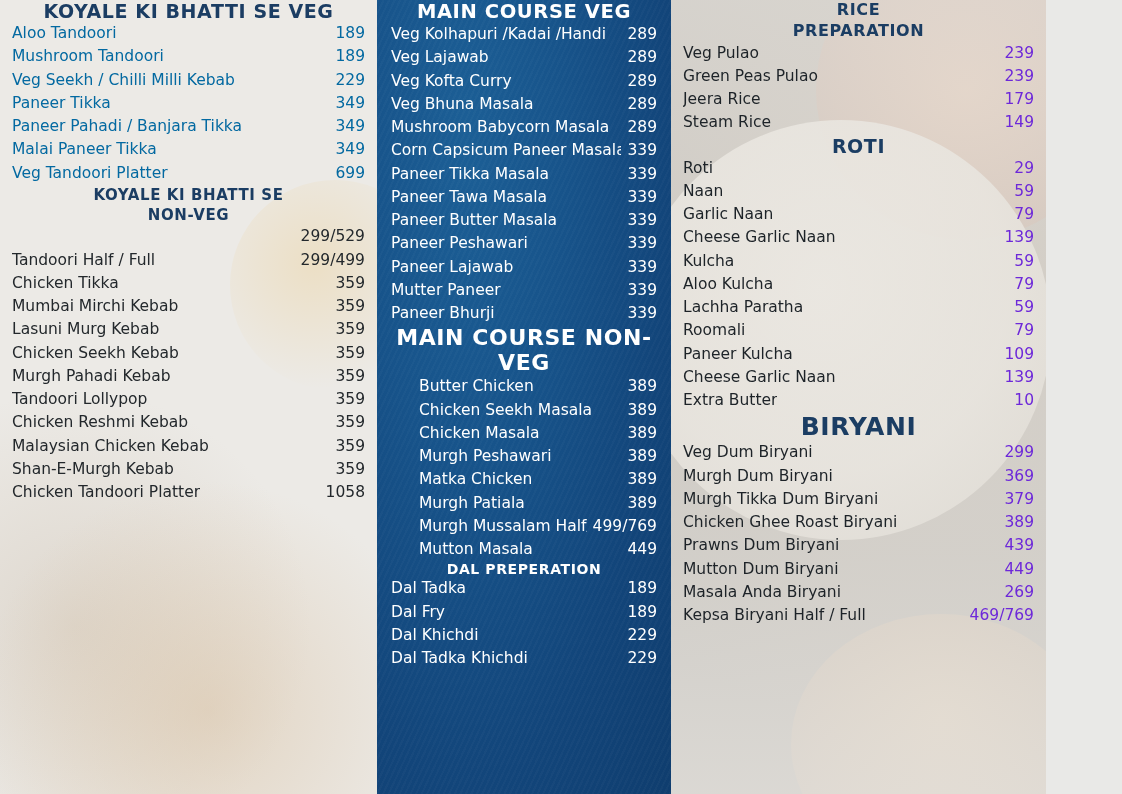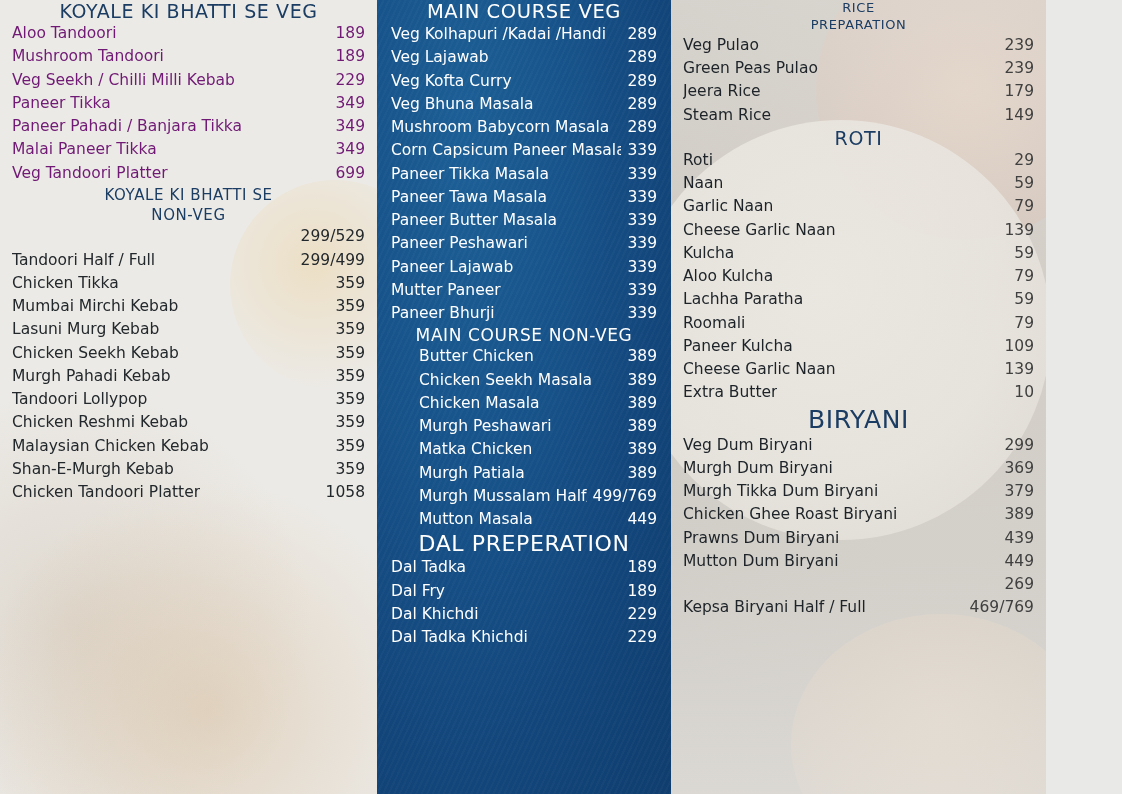--- a/index.html
+++ b/index.html
@@ -84,63 +84,63 @@
   }
   .scrim{
     position:absolute;inset:0;
     background:linear-gradient(180deg, rgba(236,234,230,0.86) 0%, rgba(236,234,230,0.80) 35%, rgba(236,234,230,0.84) 70%, rgba(236,234,230,0.90) 100%);
     pointer-events:none;
   }
   .col-right > .content{position:relative;z-index:3;}
 
   
   h2.sec{
-    font-weight:normal;
+    font-weight:bold;
     letter-spacing:.6px;
     text-align:center;
     margin:0;
   }
   .sec-dark{color:#1b3d63;}
   .sec-light{color:#ffffff;}
 
   ul.items{list-style:none;margin:0;padding:0;}
   ul.items li{
     display:flex;align-items:baseline;
     font-size:15.5px;
     line-height:1.5;
     white-space:nowrap;
   }
   .nm{flex:0 1 auto;overflow:hidden;}
   .sp{flex:1 1 auto;min-width:6px;}
   .pr{flex:0 0 auto;text-align:right;}
 
   
   .left-head1{font-size:19px;margin-top:78px;margin-bottom:16px;}
-  .left-list1{color:#701a75;padding-left:10px;padding-right:6px;}
+  .left-list1{color:#0369a1;padding-left:10px;padding-right:6px;}
   .left-list1 li{font-size:16px;line-height:1.62;}
   .left-head2{font-size:15px;margin-top:66px;margin-bottom:14px;line-height:1.35;}
   .left-list2{color:#23282c;padding-left:0px;padding-right:0px;}
   .left-list2 li{font-size:16.5px;line-height:1.5;}
 
   
   .mid-head1{font-size:19.5px;margin-top:22px;margin-bottom:12px;}
   .mid-list1 li{font-size:15.6px;line-height:1.52;}
-  .mid-head2{font-size:17px;margin-top:34px;margin-bottom:12px;}
+  .mid-head2{font-size:22px;margin-top:34px;margin-bottom:12px;}
   .mid-list2 li{font-size:15.6px;line-height:1.54;margin-left:28px;}
-  .mid-head3{font-size:22px;margin-top:34px;margin-bottom:12px;}
+  .mid-head3{font-size:14px;margin-top:34px;margin-bottom:12px;}
   .mid-list3 li{font-size:15.6px;line-height:1.56;}
   .mid-list1,.mid-list2,.mid-list3{padding:0 6px 0 4px;}
 
   
-  .r-head1{font-size:13px;margin-top:26px;margin-bottom:16px;line-height:1.3;}
+  .r-head1{font-size:16px;margin-top:26px;margin-bottom:16px;line-height:1.3;}
   .r-head2{font-size:19px;margin-top:34px;margin-bottom:12px;}
   .r-head3{font-size:25px;margin-top:36px;margin-bottom:12px;}
   .right-list li{font-size:16.5px;line-height:1.54;color:#1d2328;}
   .right-list{padding:0 4px 0 6px;}
-  .right-list .pr{color:#404040;}
+  .right-list .pr{color:#6d28d9;}
 </style>
 </head>
 <body>
 
 <div class="page">
 
   <div class="col-left">
     <h2 class="sec sec-dark left-head1">KOYALE KI BHATTI SE VEG</h2>
     <ul class="items left-list1" id="left1">
         <li>
@@ -500,20 +500,21 @@
             <span class="nm">Prawns Dum Biryani</span>
             <span class="sp"></span>
             <span class="pr">439</span>
           </li>
           <li>
             <span class="nm">Mutton Dum Biryani</span>
             <span class="sp"></span>
             <span class="pr">449</span>
           </li>
           <li>
+            <span class="nm">Masala Anda Biryani</span>
             <span class="sp"></span>
             <span class="pr">269</span>
           </li>
           <li>
             <span class="nm">Kepsa Biryani Half / Full</span>
             <span class="sp"></span>
             <span class="pr">469/769</span>
           </li>
         </ul>
     </div>

